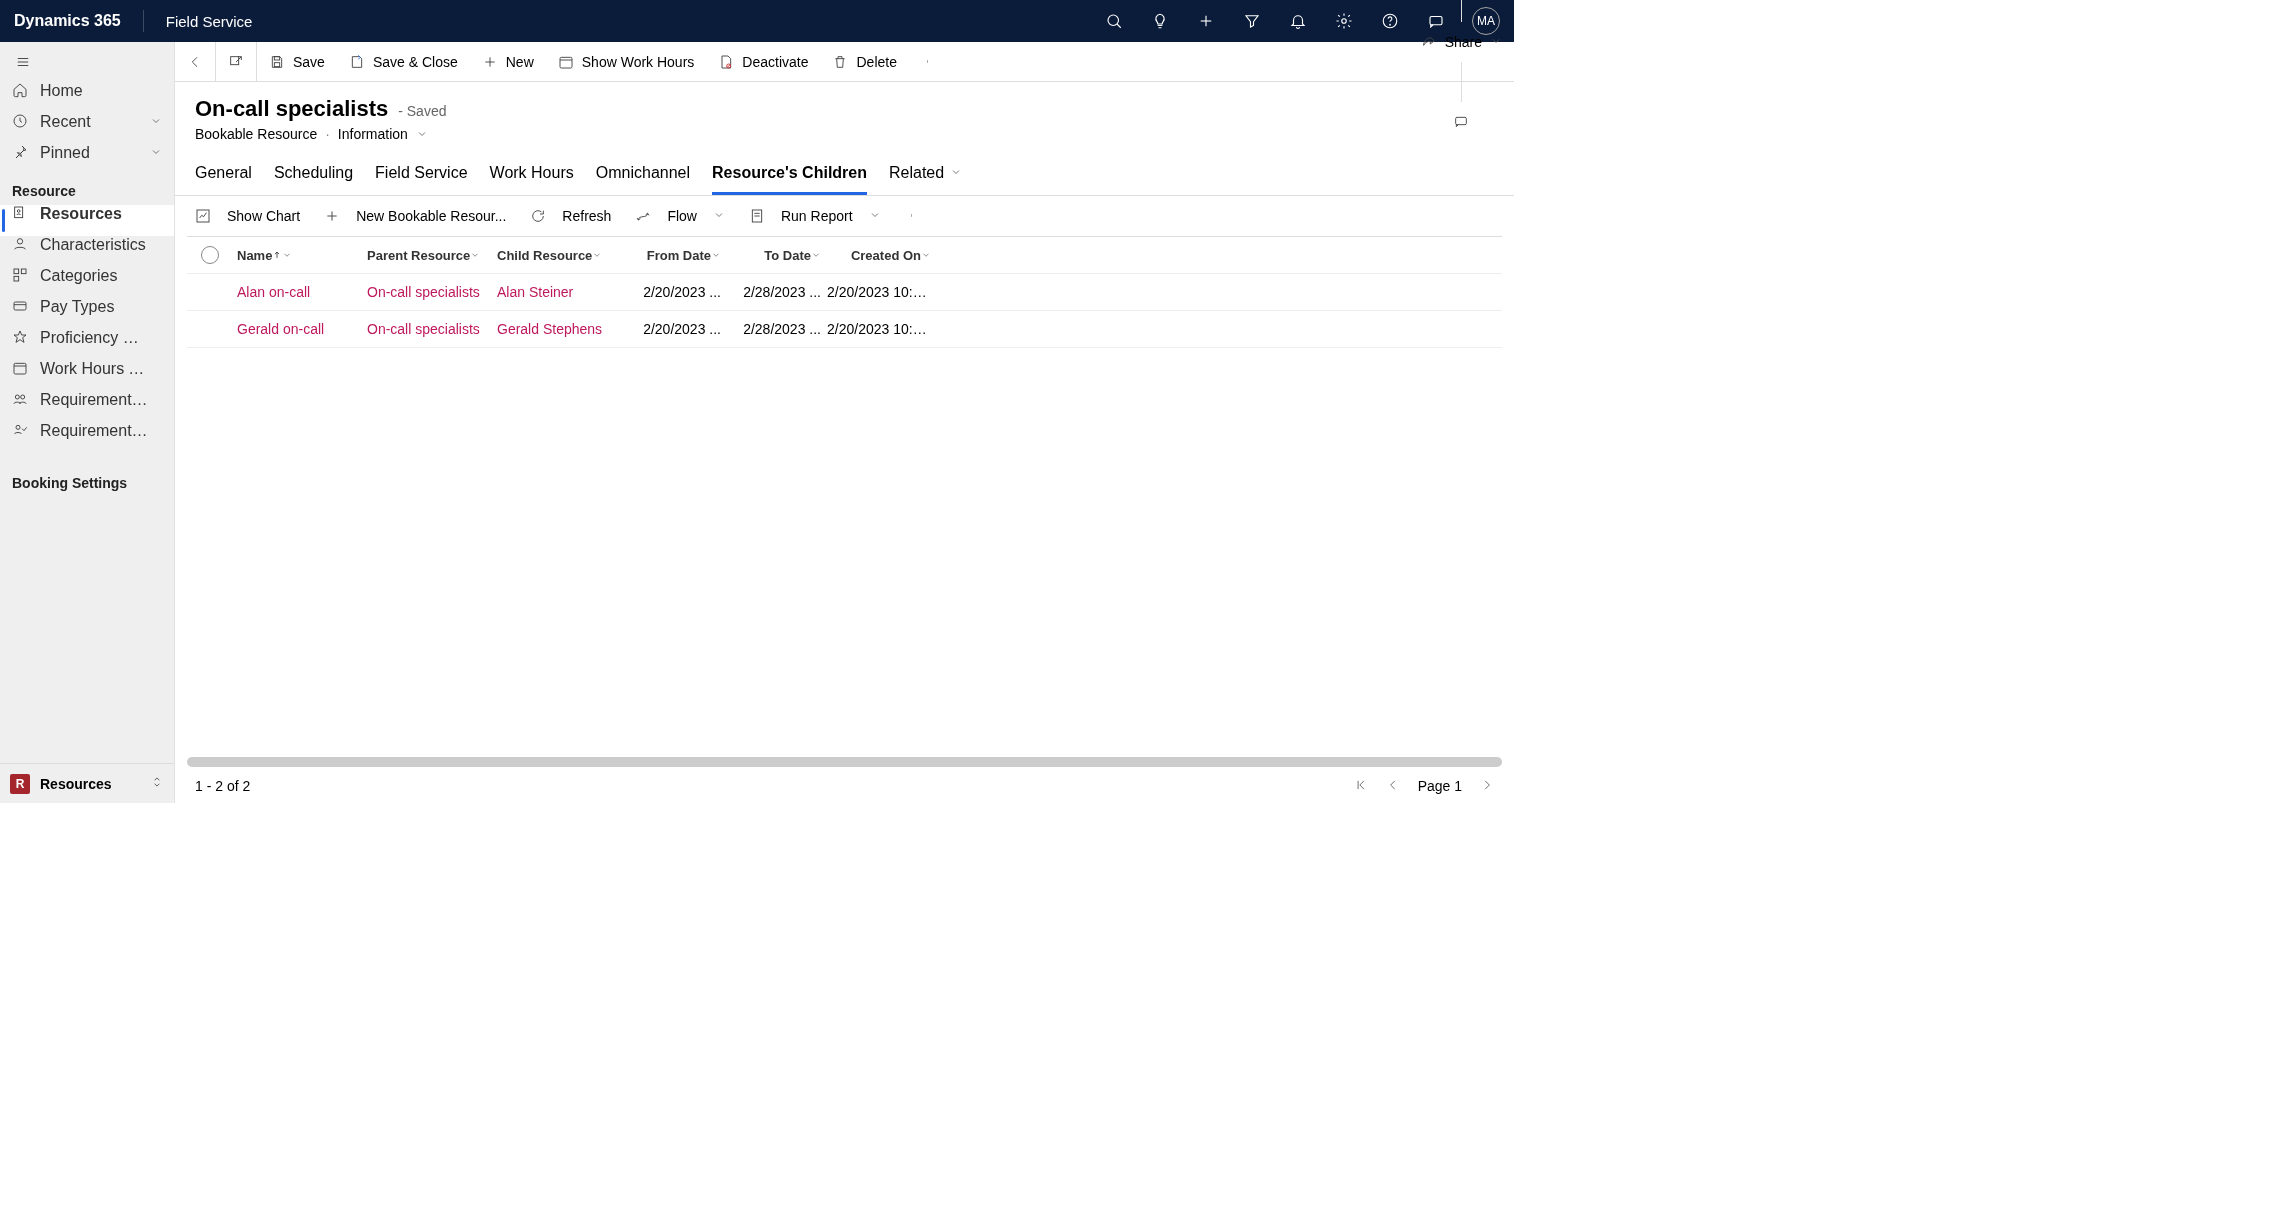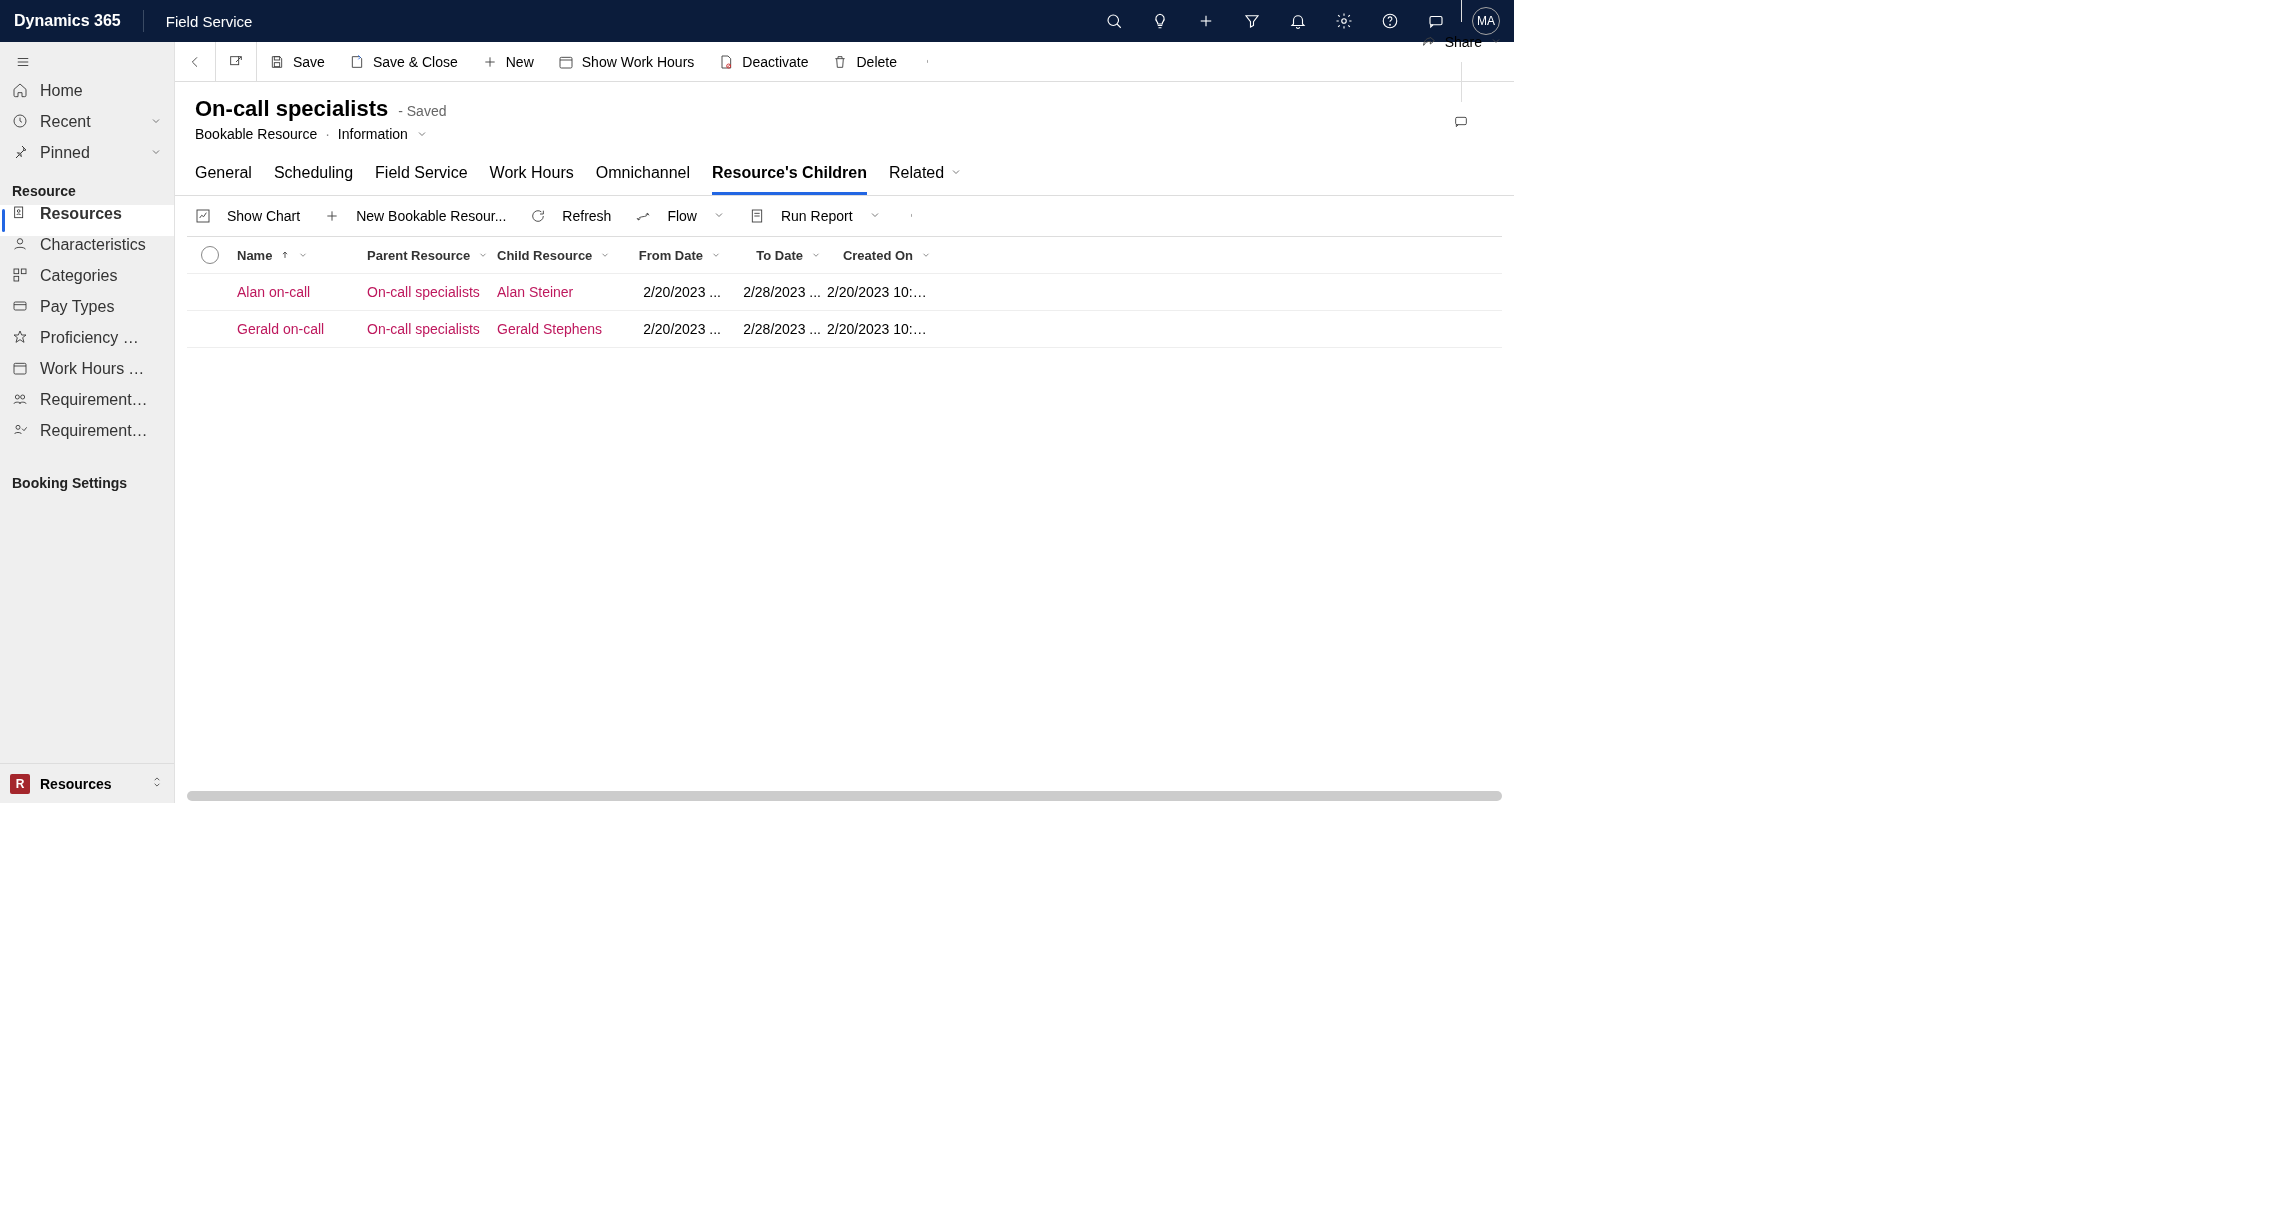--- a/index.html
+++ b/index.html
@@ -70,21 +70,21 @@
   
   .viewhead { display:flex; align-items:center; padding: 2px 20px 10px 28px; gap: 18px; }
   .viewtitle { font-size: 20px; font-weight: 600; }
   .filter-box { margin-left: auto; }
   .filter-box input { height: 30px; width: 158px; border: 1px solid #bbb; padding: 0 8px; font-size: 14px; }
 
   
   .grid { margin: 0 12px; border-top: 1px solid #ddd; }
   .grid-head, .grid-row { display: grid; grid-template-columns: 50px 130px 130px 130px 100px 100px 110px; align-items: center; height: 37px; border-bottom: 1px solid #eee; }
   .grid-head { font-size: 13px; color: #333; font-weight: 600; }
-  .grid-head .cell { display:flex; align-items:center; gap:8px; cursor:pointer; }
+  .grid-head .cell { display:flex; align-items:center; gap:0; cursor:pointer; }
   .grid-row { font-size: 14px; }
   .grid-row .link { color: #be185d; cursor: pointer; }
   .checkcircle { width:18px; height:18px; border:1.5px solid #888; border-radius:50%; margin-left:14px; cursor:pointer; }
   .cell { padding-right: 6px; white-space: nowrap; overflow: hidden; text-overflow: ellipsis; }
 
   
   .hscroll { height: 12px; background: #fff; padding: 0 12px; }
   .hscroll .track { height: 10px; background: #ccc; border-radius: 5px; width: 100%; }
   
   
@@ -552,15 +552,30 @@
         <div class="cell" style="text-align:right;">2/28/2023 ...</div>
         <div class="cell" style="text-align:right;">2/20/2023 10:36...</div>
       </div>
     </div>
 
     <div style="flex:1"></div>
     <div class="hscroll">
         <div class="track"></div>
       </div>
 
+    <div class="footer">
+      <span>1 - 2 of 2</span>
+      <div class="paging">
+        <span><svg viewBox="0 0 24 24" width="14" height="14">
+              <path d="M17 5l-7 7 7 7M7 5v14"></path>
+            </svg></span>
+        <span><svg viewBox="0 0 24 24" width="14" height="14">
+              <path d="M15 5l-7 7 7 7"></path>
+            </svg></span>
+        <span>Page 1</span>
+        <span><svg viewBox="0 0 24 24" width="14" height="14">
+              <path d="M9 5l7 7-7 7"></path>
+            </svg></span>
+      </div>
+    </div>
 
   </div>
 </div>
 
 </body></html>

